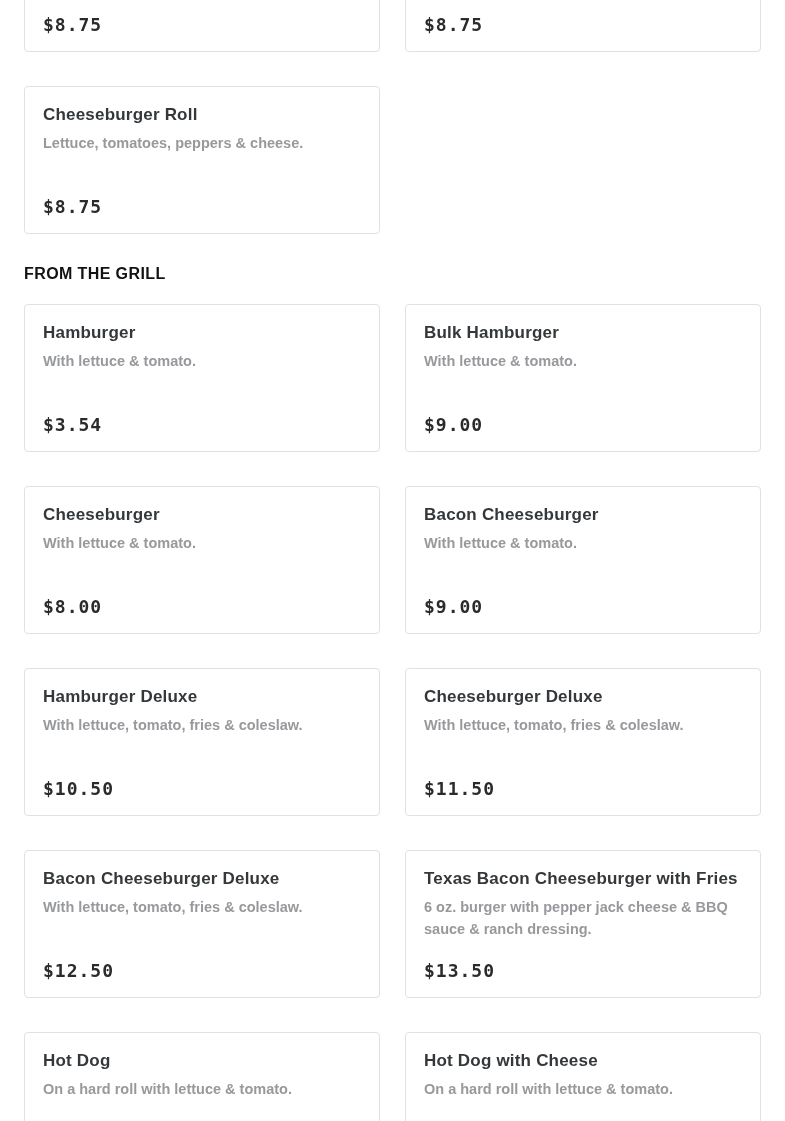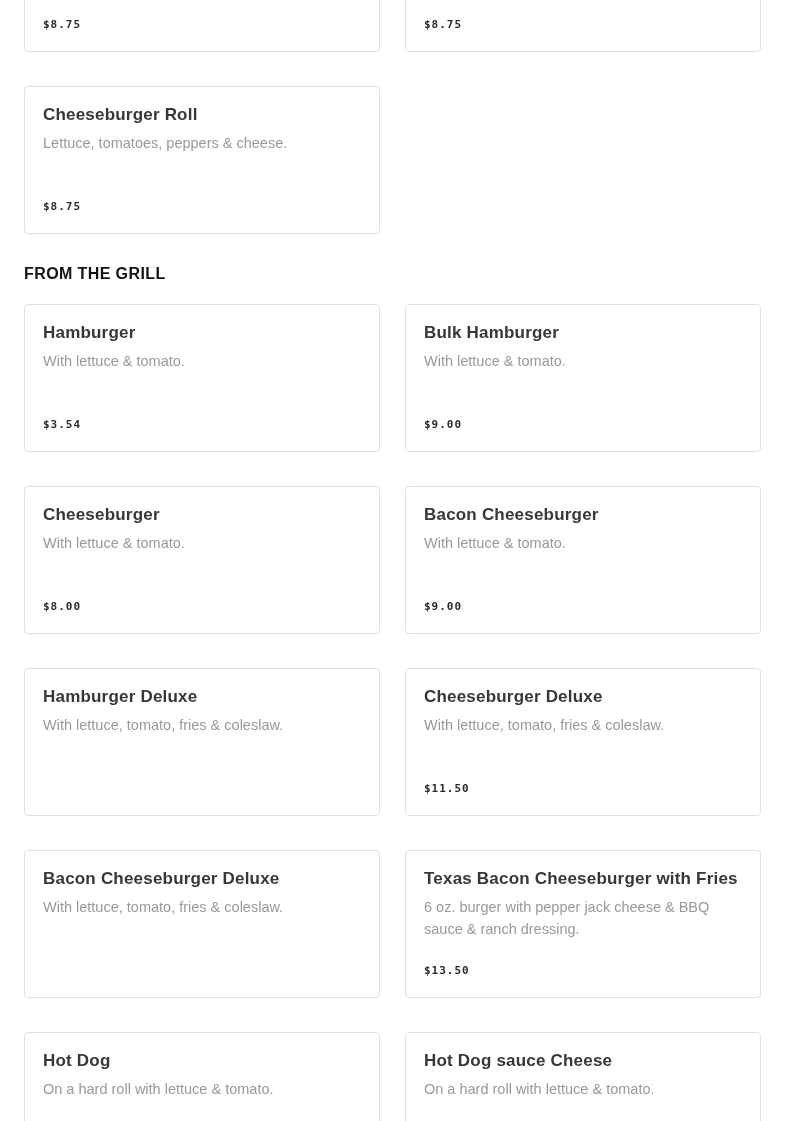--- a/index.html
+++ b/index.html
@@ -53,28 +53,28 @@
   .card-title {
     font-size: 17px;
     line-height: 24px;
     font-weight: 600;
     letter-spacing: 0.2px;
     color: var(--title-color);
   }
   .card-desc {
     font-size: 14.5px;
     line-height: 22px;
-    font-weight: 400;
+    font-weight: 700;
     color: var(--desc-color);
     margin-top: 5px;
   }
   .card-price {
     margin-top: auto;
     font-family: "DejaVu Sans Mono", monospace;
-    font-size: 11px;
+    font-size: 18px;
     line-height: 20px;
     font-weight: 700;
     letter-spacing: 1px;
     color: var(--price-color);
   }
 </style>
 </head>
 <body>
 
 <div class="page">
@@ -118,41 +118,43 @@
     <div class="card-price">$8.00</div>
   </article>
           <article class="card">
     <h3 class="card-title">Bacon Cheeseburger</h3>
     <p class="card-desc">With lettuce &amp; tomato.</p>
     <div class="card-price">$9.00</div>
   </article>
           <article class="card">
     <h3 class="card-title">Hamburger Deluxe</h3>
     <p class="card-desc">With lettuce, tomato, fries &amp; coleslaw.</p>
+    <div class="card-price">$10.50</div>
   </article>
           <article class="card">
     <h3 class="card-title">Cheeseburger Deluxe</h3>
     <p class="card-desc">With lettuce, tomato, fries &amp; coleslaw.</p>
     <div class="card-price">$11.50</div>
   </article>
           <article class="card">
     <h3 class="card-title">Bacon Cheeseburger Deluxe</h3>
     <p class="card-desc">With lettuce, tomato, fries &amp; coleslaw.</p>
+    <div class="card-price">$12.50</div>
   </article>
           <article class="card">
     <h3 class="card-title">Texas Bacon Cheeseburger with Fries</h3>
     <p class="card-desc">6 oz. burger with pepper jack cheese &amp; BBQ sauce &amp; ranch dressing.</p>
     <div class="card-price">$13.50</div>
   </article>
           <article class="card">
     <h3 class="card-title">Hot Dog</h3>
     <p class="card-desc">On a hard roll with lettuce &amp; tomato.</p>
     <div class="card-price"></div>
   </article>
           <article class="card">
-    <h3 class="card-title">Hot Dog sauce Cheese</h3>
+    <h3 class="card-title">Hot Dog with Cheese</h3>
     <p class="card-desc">On a hard roll with lettuce &amp; tomato.</p>
     <div class="card-price"></div>
   </article>
         </div>
   </section>
     </div>
 </div>
 
 </body></html>

